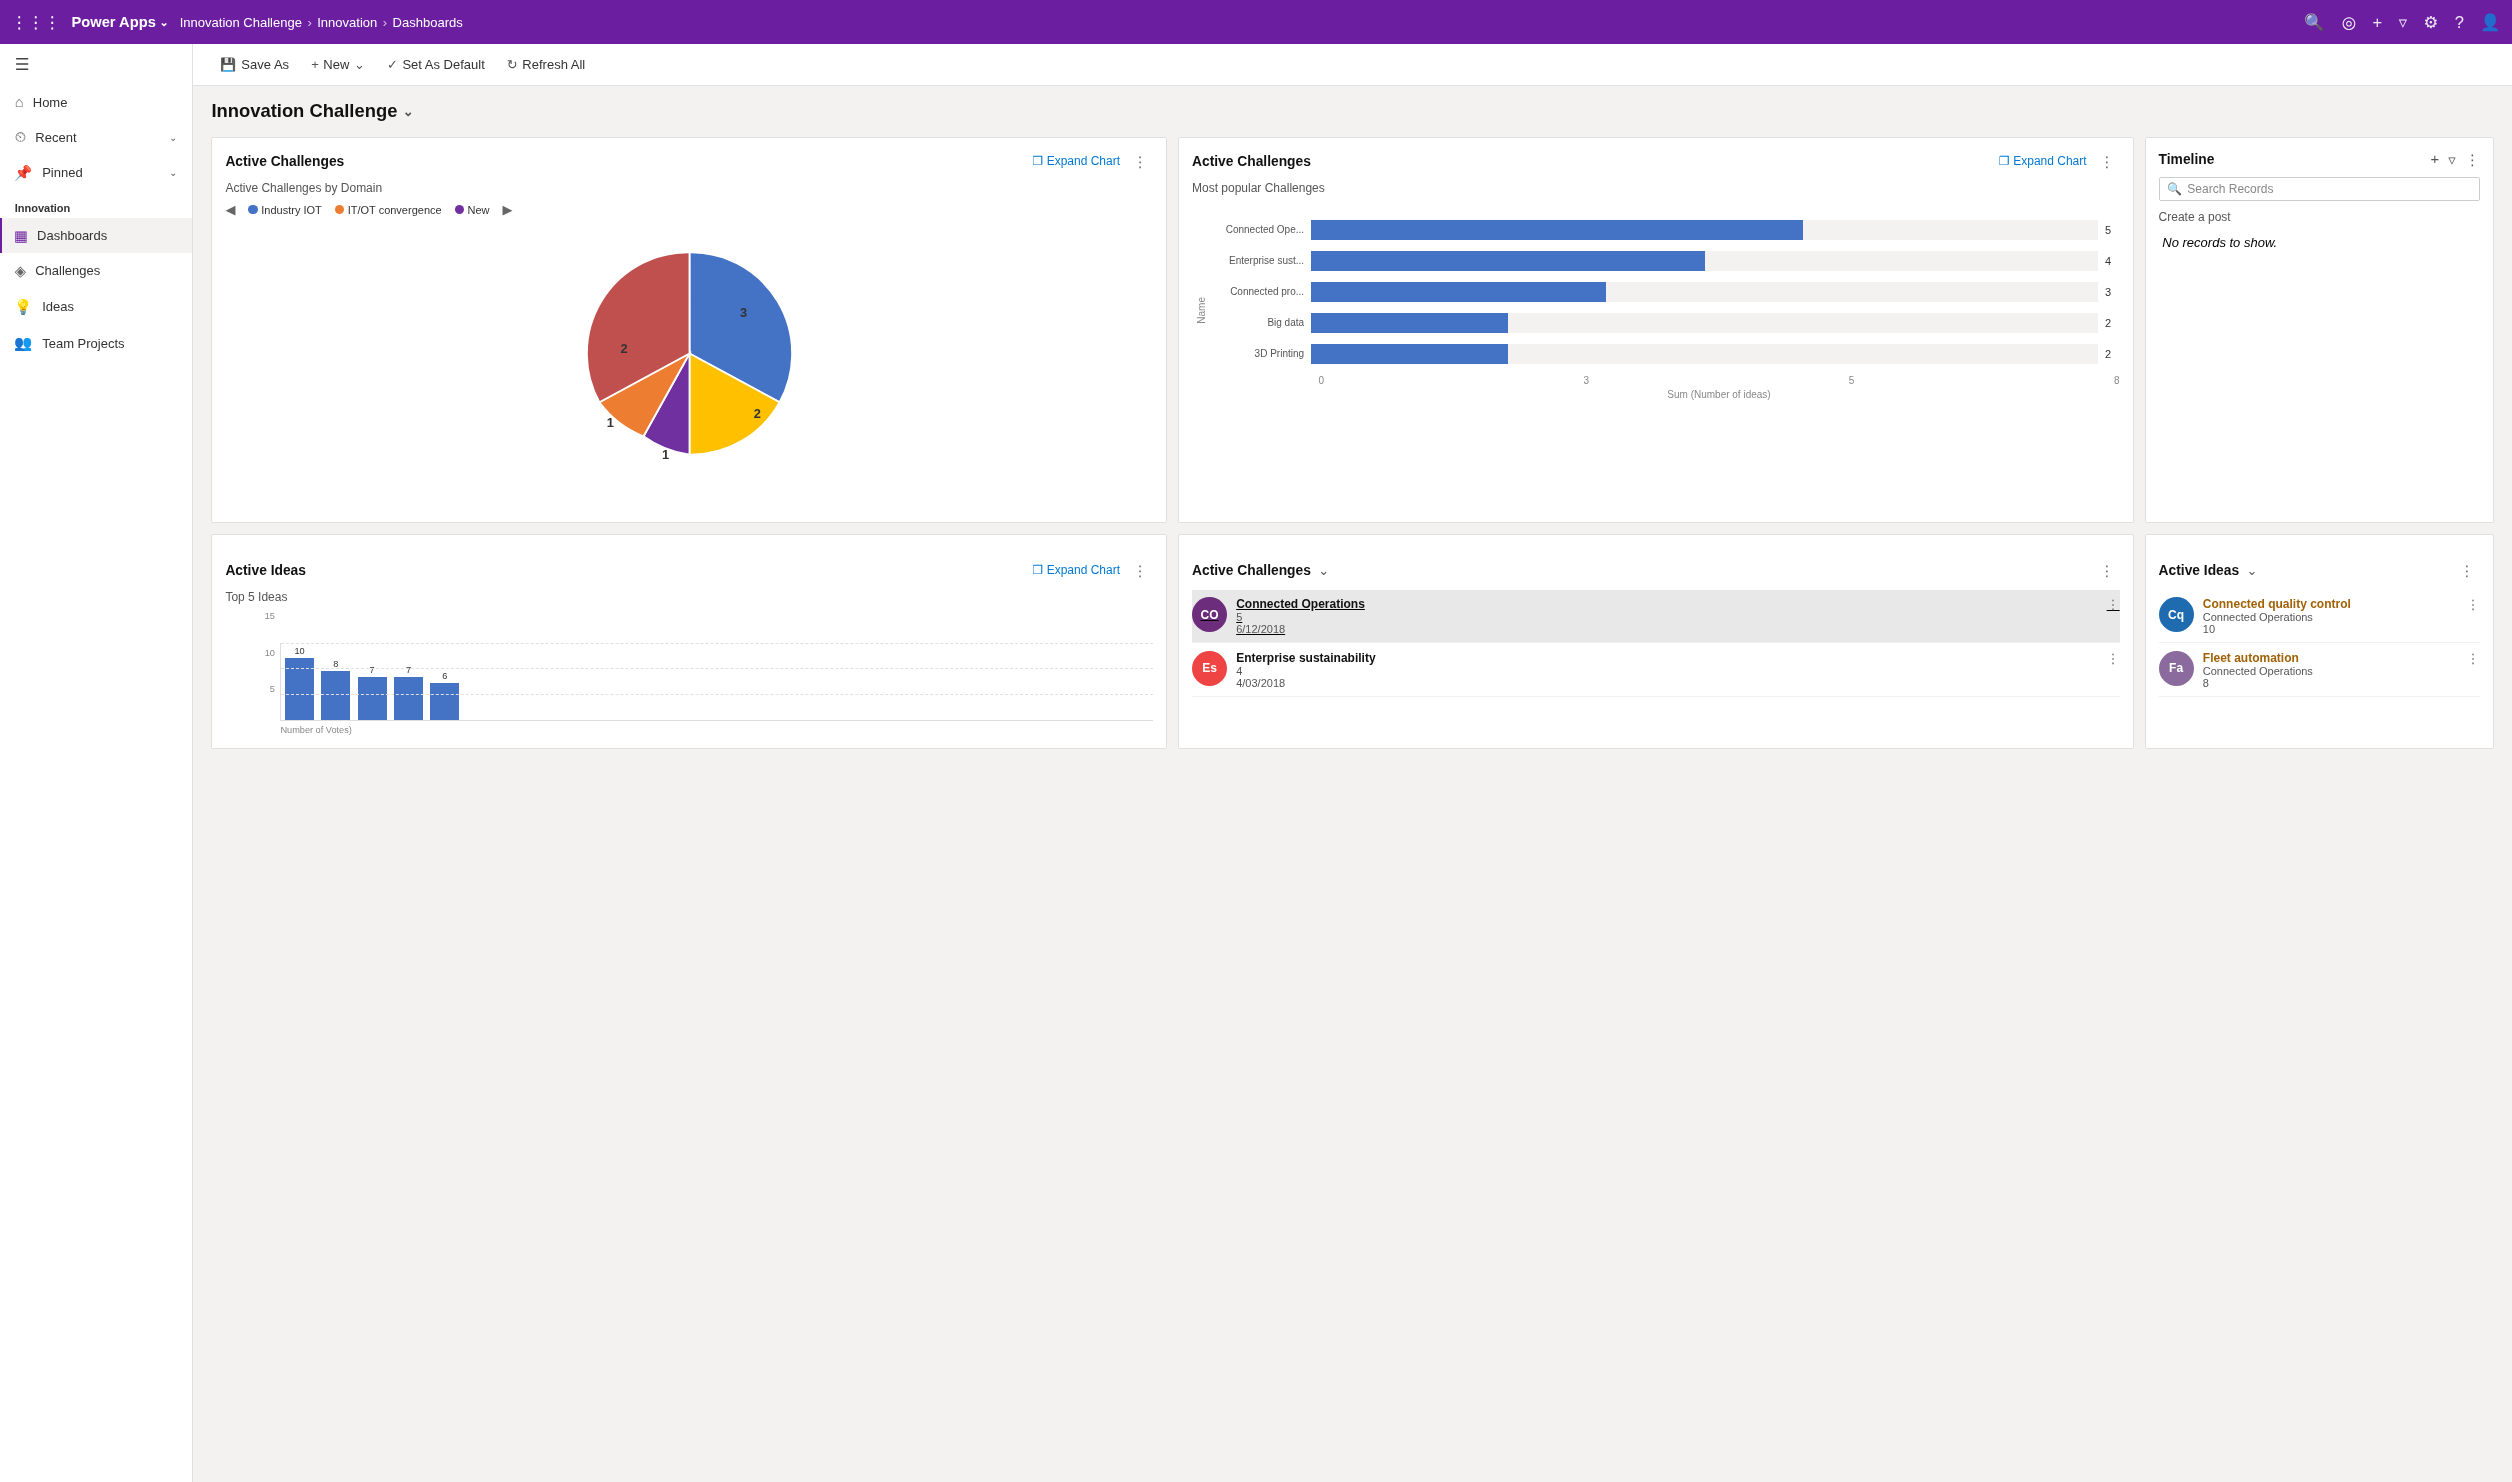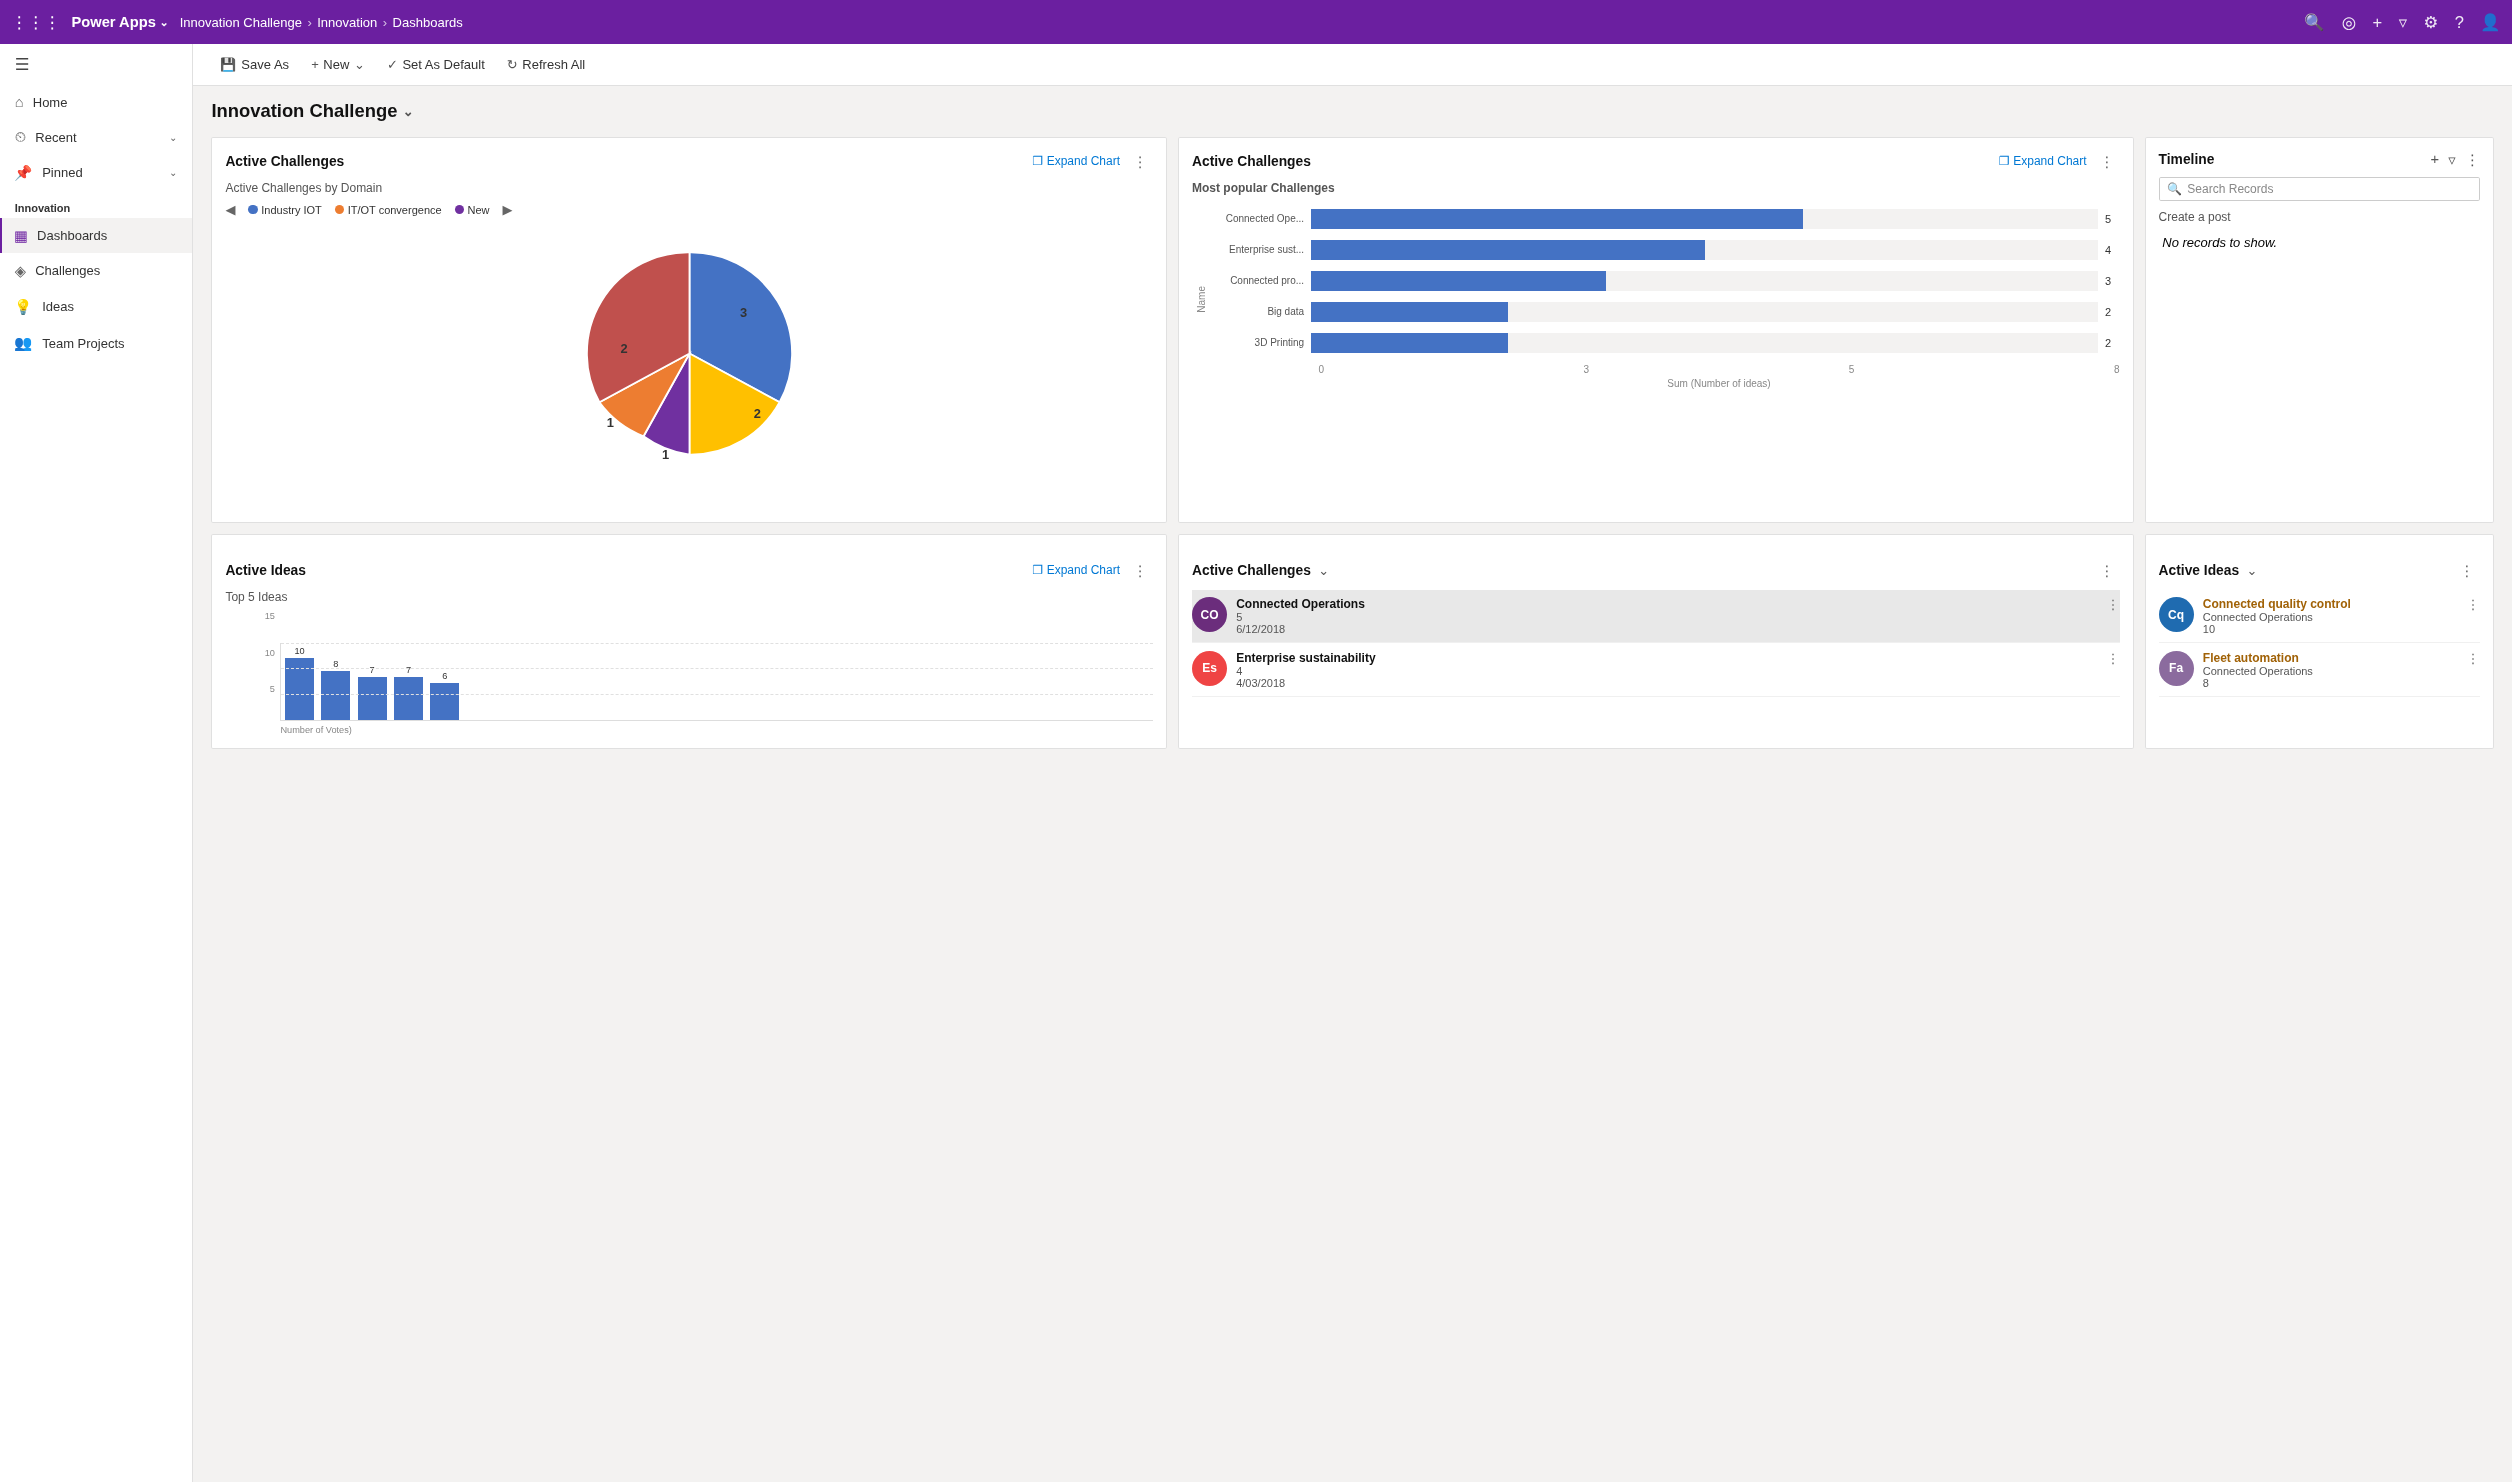--- a/index.html
+++ b/index.html
@@ -170,21 +170,21 @@
     .pie-nav { font-size: 13px; cursor: pointer; color: #666; }
     .pie-container {
       display: flex;
       justify-content: center;
       align-items: center;
       padding: 9.2px 0;
     }
 
     
     .bar-card { min-height: 386px; }
-    .bar-subtitle { font-size: 12px; color: #555; margin-bottom: 14px; font-weight: bold; }
+    .bar-subtitle { font-size: 12px; color: #555; margin-bottom: 25px; }
     .bar-row {
       display: flex;
       align-items: center;
       margin-bottom: 11px;
       font-size: 11px;
       color: #333;
     }
     .bar-label { width: 101px; text-align: right; padding-right: 7.3px; color: #555; font-size: 10px; white-space: nowrap; overflow: hidden; text-overflow: ellipsis; }
     .bar-track { flex: 1; height: 20px; background: #f3f2f1; position: relative; }
     .bar-fill { height: 100%; background: #4472C4; }
@@ -226,21 +226,21 @@
     
     .challenges-list { overflow-y: auto; max-height: 165px; }
     .challenge-item {
       display: flex;
       align-items: flex-start;
       padding: 7.3px 0;
       border-bottom: 0.9px solid #f0f0f0;
       gap: 9.2px;
       cursor: pointer;
     }
-    .challenge-item.selected { background: #e8e8e8; padding: 7.3px 5.5px; margin: 0 -5.5px; border-radius: 1.8px; }
+    .challenge-item.selected { background: #e8e8e8; padding: 7.3px 5.5px; margin: 0 -5.5px; border-radius: 1.8px; text-decoration: underline; }
     .challenge-avatar {
       width: 35px;
       height: 35px;
       border-radius: 50%;
       display: flex;
       align-items: center;
       justify-content: center;
       font-size: 12px;
       font-weight: 700;
       color: white;

